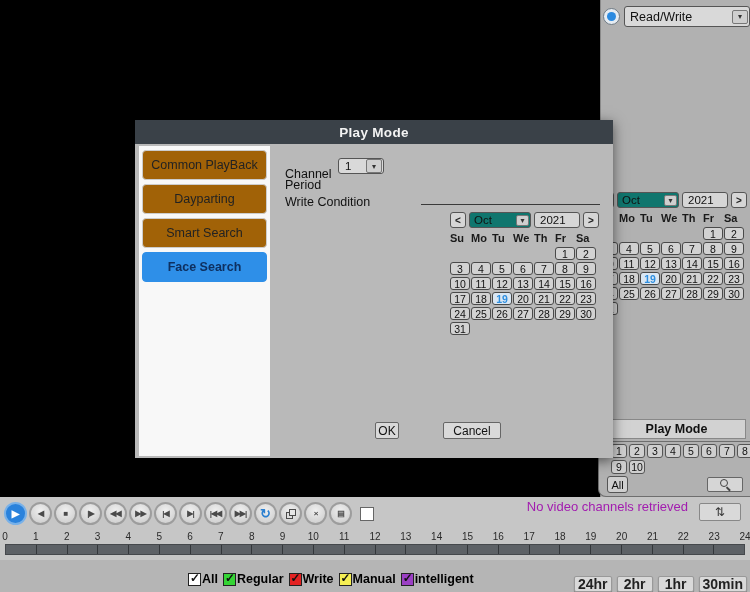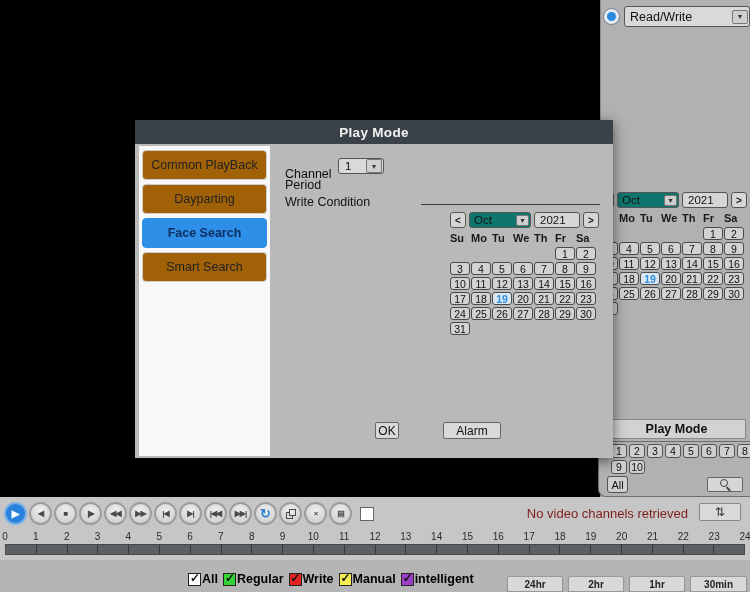--- a/index.html
+++ b/index.html
@@ -67,34 +67,34 @@
   .bottom{position:absolute;left:0;top:497px;width:750px;height:95px;background:#c6c6c6}
   .bottom-lower{position:absolute;left:0;top:63px;width:750px;height:32px;background:#b5b5b5}
   .pb-row{position:absolute;left:4px;top:5px;display:flex;align-items:center;gap:2px}
   .pb-btn{width:23px;height:23px;border-radius:50%;background:radial-gradient(circle at 50% 35%,#efefef,#c9c9c9);border:2px solid #9d9d9d;box-sizing:border-box;display:flex;align-items:center;justify-content:center;font-size:8px;color:#4a4a4a;font-weight:bold;letter-spacing:-1px;white-space:nowrap}
   .pb-btn.play{background:#2a82dc;border-color:#79b1e8;color:#fff;font-size:10px;letter-spacing:0}
   .pb-btn.blue{color:#2a7fd0;font-size:13px;letter-spacing:0;font-weight:bold}
   .pb-check{width:12px;height:12px;background:#fff;border:1px solid #666;margin-left:6px}
   .copy-ico{position:relative;width:10px;height:10px}
   .copy-ico::before{content:"";position:absolute;left:0;bottom:0;width:5px;height:5px;border:1px solid #4a4a4a;background:#ddd}
   .copy-ico::after{content:"";position:absolute;right:0;top:0;width:5px;height:5px;border:1px solid #4a4a4a;background:#e6e6e6}
-  .status{position:absolute;top:9px;right:62px;font-size:13px;color:#7f1d1d}
+  .status{position:absolute;top:2px;right:62px;font-size:13px;color:#a21caf}
   .sync-btn{position:absolute;top:6px;right:9px;width:42px;height:18px;background:#d9d9d9;border:1px solid #888;border-radius:2px;display:flex;align-items:center;justify-content:center;font-size:12px;color:#333;box-sizing:border-box}
   .tl-labels{position:absolute;left:5px;top:34px;width:740px;height:11px}
   .tl-labels span{position:absolute;transform:translateX(-50%);font-size:10px;color:#2a2a2a}
   .tl-wrap{position:absolute;left:5px;top:47px;width:740px;height:11px;background:#5d6166;display:flex;border:1px solid #45484c;box-sizing:border-box}
   .tl-seg{flex:1;border-right:1px solid #33363a}
   .tl-seg:last-child{border-right:none}
   .filters{position:absolute;left:188px;top:75px;display:flex;gap:5px;align-items:center;z-index:2}
   .filter{display:flex;align-items:center;gap:1px}
   .fbox{width:13px;height:13px;border:1px solid #222;position:relative;box-sizing:border-box}
   .fbox::after{content:"✓";position:absolute;left:1px;top:-3px;font-size:12px;font-weight:bold;color:#111}
   .filter .flabel{font-size:12.5px;font-weight:bold;color:#000}
   .ranges{position:absolute;right:3px;top:79px;display:flex;gap:5px;z-index:2}
-  .range-btn{min-width:28px;padding:0 13px;height:14px;background:#d9d9d9;border:1px solid #999;border-radius:2px;font-size:10px;font-weight:bold;color:#222;display:flex;align-items:center;justify-content:center;box-shadow:0 1px 1px rgba(0,0,0,.35);box-sizing:content-box}
+  .range-btn{min-width:28px;padding:0 3px;height:14px;background:#d9d9d9;border:1px solid #999;border-radius:2px;font-size:14px;font-weight:bold;color:#222;display:flex;align-items:center;justify-content:center;box-shadow:0 1px 1px rgba(0,0,0,.35);box-sizing:content-box}
 </style>
 </head>
 <body>
 
 <div class="screen">
 
   <div class="right-panel">
     <div class="rw-row">
       <span class="radio"></span>
       <div class="rw-select">
@@ -199,22 +199,22 @@
     <div class="pm-search">
       <span class="mag-ico"></span>
     </div>
   </div>
 
   <div class="dialog">
     <div class="dialog-title">Play Mode</div>
     <div class="sidebar" id="sidebar">
         <div class="side-btn">Common PlayBack</div>
         <div class="side-btn">Dayparting</div>
+        <div class="side-btn">Smart Search</div>
         <div class="side-btn sel">Face Search</div>
-        <div class="side-btn">Smart Search</div>
       </div>
     <span class="lbl chan-lbl">Channel</span>
     <div class="chan-dd">
       <span class="val">1</span>
       <span class="arrow-btn">▾</span>
     </div>
     <span class="lbl period-lbl">Period</span>
     <span class="lbl sc-lbl">Write Condition</span>
     <div class="sc-line"></div>
     <div class="calendar cal-dialog" id="cal-dialog">
@@ -285,21 +285,21 @@
           <div class="cal-cell">31</div>
           <div class="cal-cell empty"></div>
           <div class="cal-cell empty"></div>
           <div class="cal-cell empty"></div>
           <div class="cal-cell empty"></div>
           <div class="cal-cell empty"></div>
           <div class="cal-cell empty"></div>
         </div>
       </div>
     <div class="dlg-btn ok">OK</div>
-    <div class="dlg-btn cancel">Alarm</div>
+    <div class="dlg-btn cancel">Cancel</div>
   </div>
 
   <div class="bottom">
     <div class="pb-row" id="pb-row">
         <div class="pb-btn play">
           <span>▶</span>
         </div>
         <div class="pb-btn">
           <span>◀</span>
         </div>

